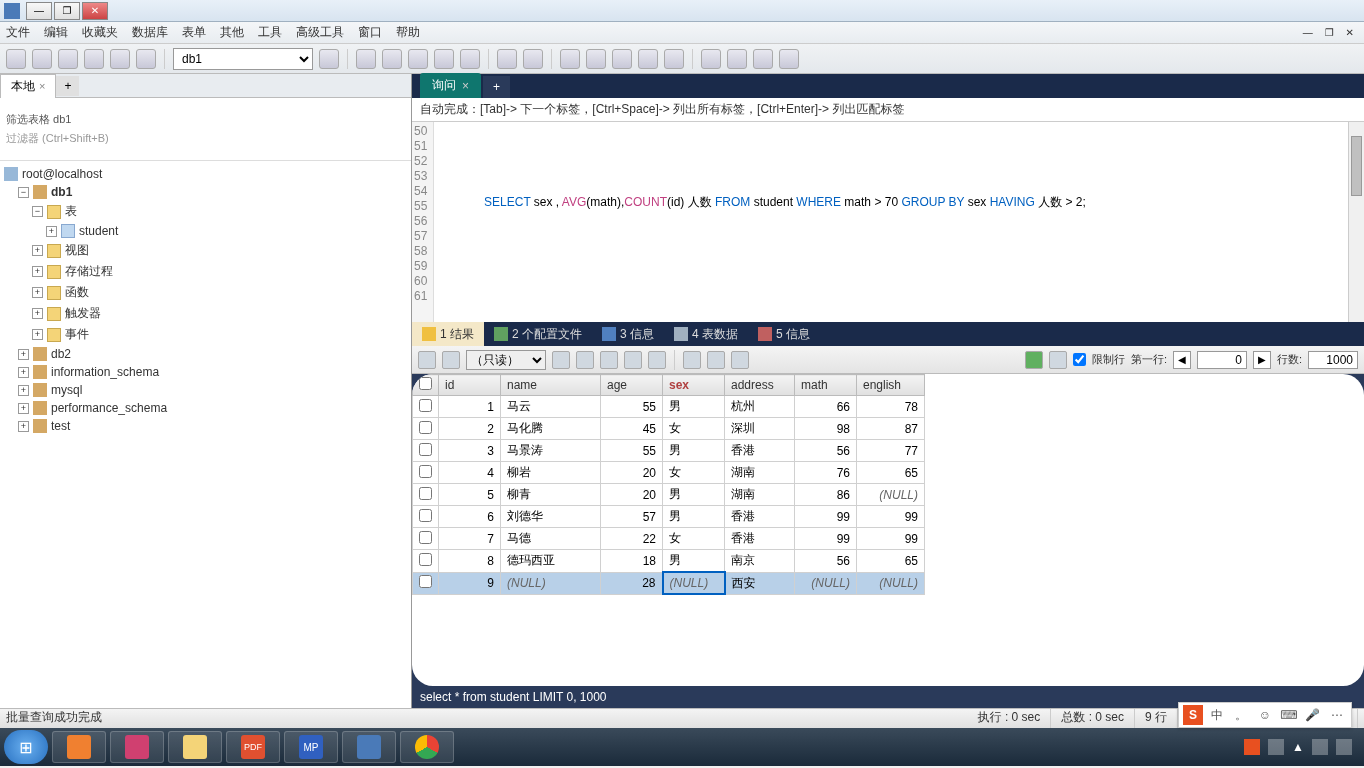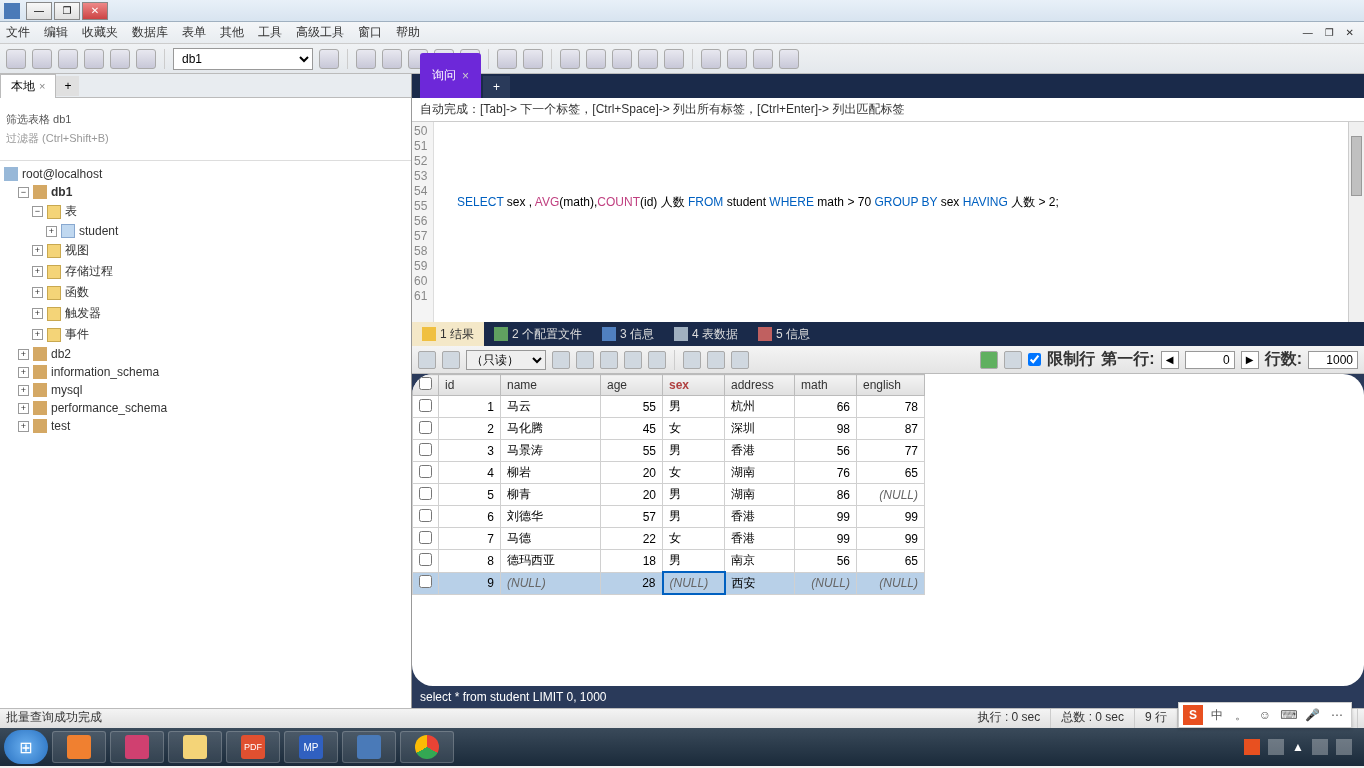--- a/index.html
+++ b/index.html
@@ -40,44 +40,44 @@
 .ico-folder { background: #f4d478; border: 1px solid #c8a850; }
 .ico-table { background: #c0d8f0; border: 1px solid #88a8d0; }
 .ico-host { background: #98b8d8; }
 .bold { font-weight: bold; }
 .pad1 { padding-left: 14px; }
 .pad2 { padding-left: 28px; }
 .pad3 { padding-left: 42px; }
 
 .right-panel { flex: 1; display: flex; flex-direction: column; background: #2a3a5a; }
 .query-tabs { height: 24px; background: #1a2a4a; display: flex; align-items: flex-end; padding-left: 8px; }
-.q-tab { padding: 14px 12px; background: #6d28d9; color: #fff; display: flex; align-items: center; gap: 6px; border-radius: 3px 3px 0 0; }
+.q-tab { padding: 4px 12px; background: #0f766e; color: #fff; display: flex; align-items: center; gap: 6px; border-radius: 3px 3px 0 0; }
 .q-tab .x { color: #ccc; }
 .q-add-tab { padding: 4px 10px; background: #2a3a5a; color: #fff; margin-left: 2px; }
 .hint-bar { background: #fff; padding: 3px 8px; border-bottom: 1px solid #ccc; font-size: 12px; color: #333; }
-.editor { flex: 0 0 200px; background: #fff; display: flex; font-family: Consolas, "Courier New", monospace; font-size: 13px; overflow: hidden; position: relative; }
+.editor { flex: 0 0 200px; background: #fff; display: flex; font-family: Consolas, "Courier New", monospace; font-size: 13px; overflow: hidden; position: relative; gap: 27px; }
 .gutter { background: #f4f4f4; color: #888; text-align: right; padding: 2px 6px 2px 2px; border-right: 1px solid #ddd; user-select: none; }
 .gutter div { height: 15px; line-height: 15px; }
 .code-area { flex: 1; padding: 2px 6px; white-space: pre; }
 .code-area div { height: 15px; line-height: 15px; }
 .kw { color: #0060c0; }
 .fn { color: #c04080; }
 .ed-scroll { position: absolute; right: 0; top: 0; bottom: 0; width: 16px; background: #f0f0f0; border-left: 1px solid #ccc; }
 .ed-thumb { background: #c0c0c0; border: 1px solid #999; margin: 14px 2px; height: 60px; }
 
 .result-tabs { height: 24px; background: #1a2a4a; display: flex; align-items: center; }
 .rtab { padding: 4px 10px; color: #ddd; display: flex; align-items: center; gap: 4px; font-size: 12px; }
 .rtab.active { background: #f4e8c8; color: #333; }
 .rtab-ico { width: 14px; height: 14px; display: inline-block; }
 
 .result-toolbar { height: 28px; background: linear-gradient(#f4f4f4, #e4e4e4); border-bottom: 1px solid #bbb; display: flex; align-items: center; padding: 0 6px; gap: 6px; }
 .rt-icon { width: 18px; height: 18px; background: #d0d8e0; border: 1px solid #aaa; border-radius: 2px; }
 .rt-select { height: 20px; width: 80px; border: 1px solid #999; }
 .rt-spacer { flex: 1; }
-.rt-text { font-size: 16px; color: #333; font-weight: bold; }
+.rt-text { font-size: 11px; color: #333; }
 .rt-input { width: 50px; height: 18px; border: 1px solid #999; text-align: right; padding: 0 4px; }
 .rt-nav { width: 18px; height: 18px; border: 1px solid #999; background: #fff; display: flex; align-items: center; justify-content: center; font-size: 10px; }
 
 .grid-wrap { flex: 1; background: #fff; overflow: auto; border-radius: 21px; }
 .grid { border-collapse: collapse; font-family: Consolas, monospace; font-size: 12px; }
 .grid th { background: linear-gradient(#f4f4f4, #e0e0e0); border: 1px solid #bbb; padding: 2px 6px; text-align: left; font-weight: normal; color: #333; }
 .grid th.sel-col { color: #b04040; font-weight: bold; }
 .grid td { border: 1px solid #d0d0d0; padding: 2px 6px; height: 18px; background: #fff; }
 .grid td.num { text-align: right; }
 .grid td.chk { width: 20px; text-align: center; }

